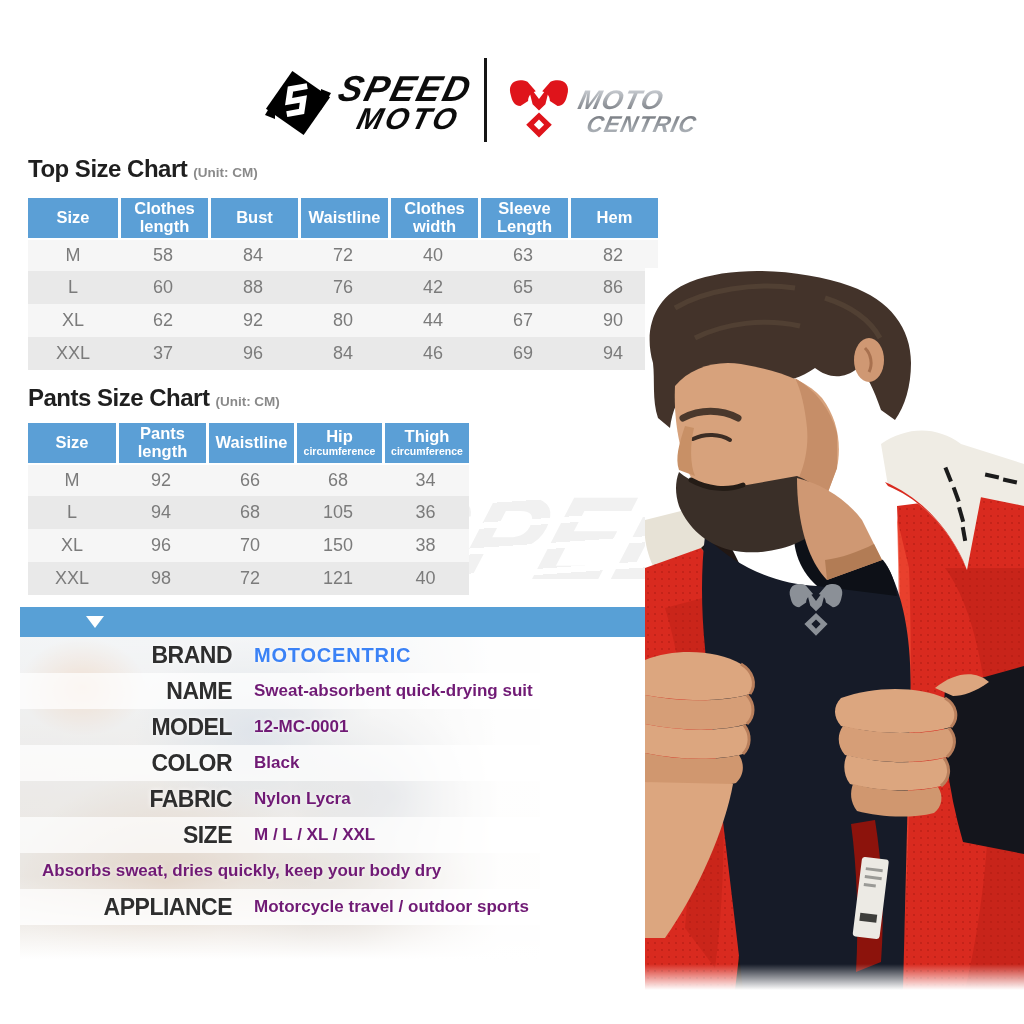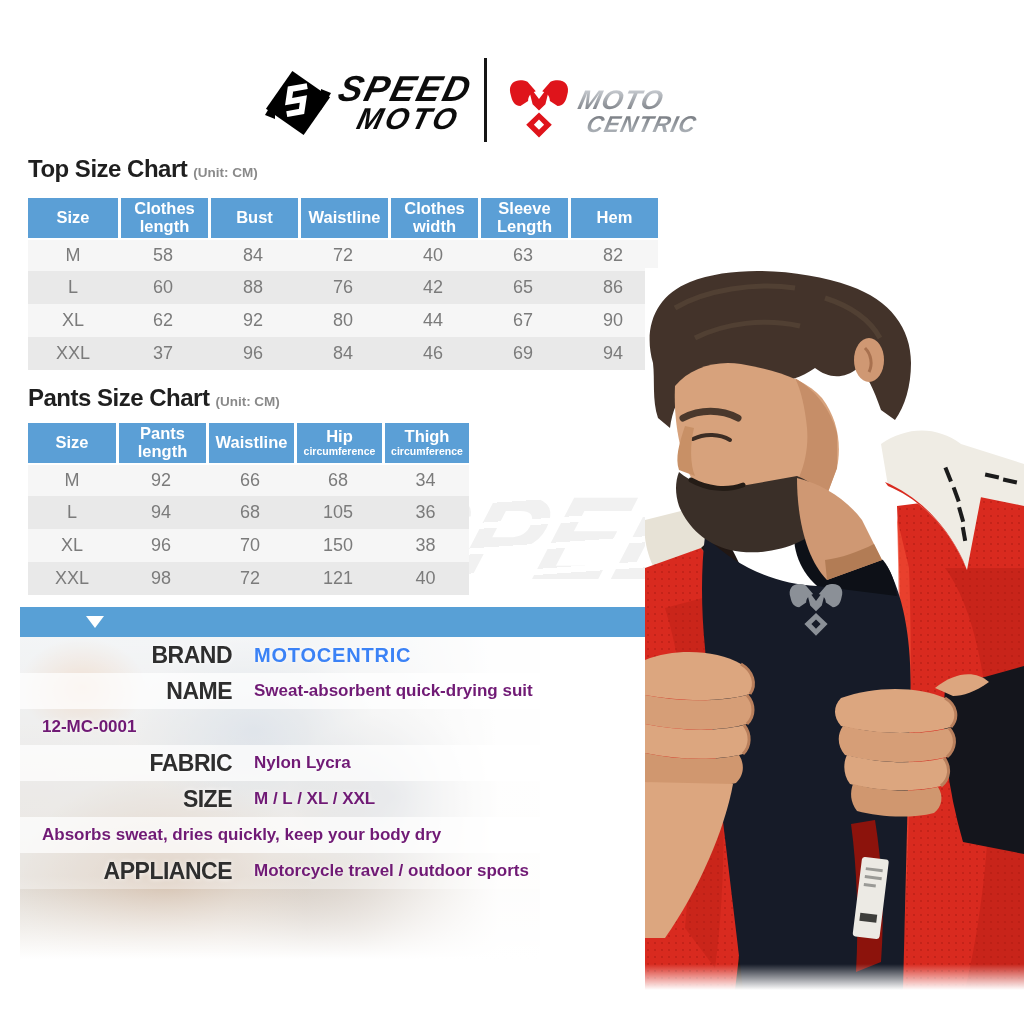--- a/index.html
+++ b/index.html
@@ -293,21 +293,26 @@
     <div class="info-rows">
       <div class="info-row brand">
         <div class="info-label">BRAND</div>
         <div class="info-value">MOTOCENTRIC</div>
       </div>
       <div class="info-row">
         <div class="info-label">NAME</div>
         <div class="info-value">Sweat-absorbent quick-drying suit</div>
       </div>
       <div class="info-row">
+        <div class="info-label">MODEL</div>
         <div class="info-value">12-MC-0001</div>
+      </div>
+      <div class="info-row">
+        <div class="info-label">COLOR</div>
+        <div class="info-value">Black</div>
       </div>
       <div class="info-row">
         <div class="info-label">FABRIC</div>
         <div class="info-value">Nylon Lycra</div>
       </div>
       <div class="info-row">
         <div class="info-label">SIZE</div>
         <div class="info-value">M / L / XL / XXL</div>
       </div>
       <div class="info-row">

